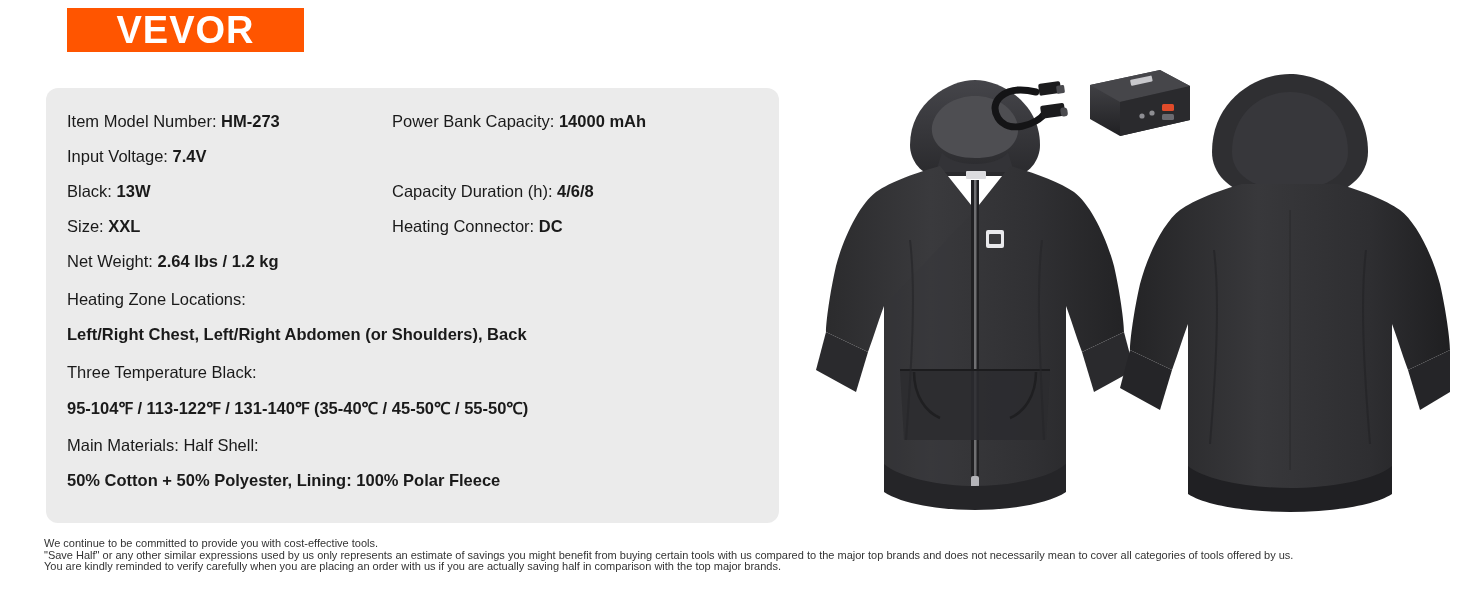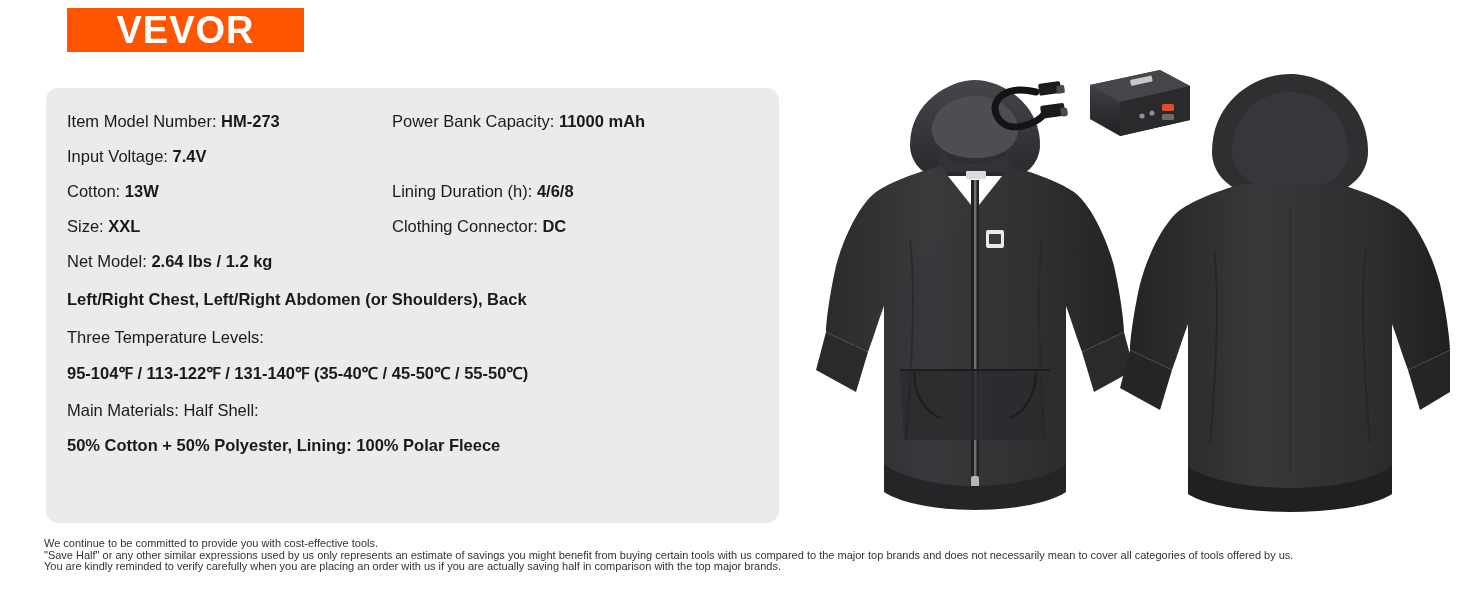--- a/index.html
+++ b/index.html
@@ -118,68 +118,69 @@
 
     <div class="spec-grid">
 
       <div class="spec-row">
         <div class="spec-col-left">
           <span class="lbl">Item Model Number: </span>
           <span class="val">HM-273</span>
         </div>
         <div class="spec-col-right">
           <span class="lbl">Power Bank Capacity: </span>
-          <span class="val">11000 mAh</span>
+          <span class="val">14000 mAh</span>
         </div>
       </div>
 
       <div class="spec-row">
         <div class="spec-col-left">
           <span class="lbl">Input Voltage: </span>
           <span class="val">7.4V</span>
         </div>
       </div>
 
       <div class="spec-row">
         <div class="spec-col-left">
-          <span class="lbl">Cotton: </span>
+          <span class="lbl">Black: </span>
           <span class="val">13W</span>
         </div>
         <div class="spec-col-right">
-          <span class="lbl">Lining Duration (h): </span>
+          <span class="lbl">Capacity Duration (h): </span>
           <span class="val">4/6/8</span>
         </div>
       </div>
 
       <div class="spec-row">
         <div class="spec-col-left">
           <span class="lbl">Size: </span>
           <span class="val">XXL</span>
         </div>
         <div class="spec-col-right">
-          <span class="lbl">Clothing Connector: </span>
+          <span class="lbl">Heating Connector: </span>
           <span class="val">DC</span>
         </div>
       </div>
 
       <div class="spec-row">
         <div class="spec-col-right">
-          <span class="lbl">Net Model: </span>
+          <span class="lbl">Net Weight: </span>
           <span class="val">2.64 lbs / 1.2 kg</span>
         </div>
       </div>
 
     </div>
 
     <div class="spec-block">
+      <div class="spec-line">Heating Zone Locations:</div>
       <div class="spec-line val">Left/Right Chest, Left/Right Abdomen (or Shoulders), Back</div>
     </div>
 
     <div class="spec-block">
-      <div class="spec-line">Three Temperature Levels:</div>
+      <div class="spec-line">Three Temperature Black:</div>
       <div class="spec-line val">95-104℉ / 113-122℉ / 131-140℉ (35-40℃ / 45-50℃ / 55-50℃)</div>
     </div>
 
     <div class="spec-block">
       <div class="spec-line">Main Materials: Half Shell:</div>
       <div class="spec-line val">50% Cotton + 50% Polyester, Lining: 100% Polar Fleece</div>
     </div>
 
 
   </div>

